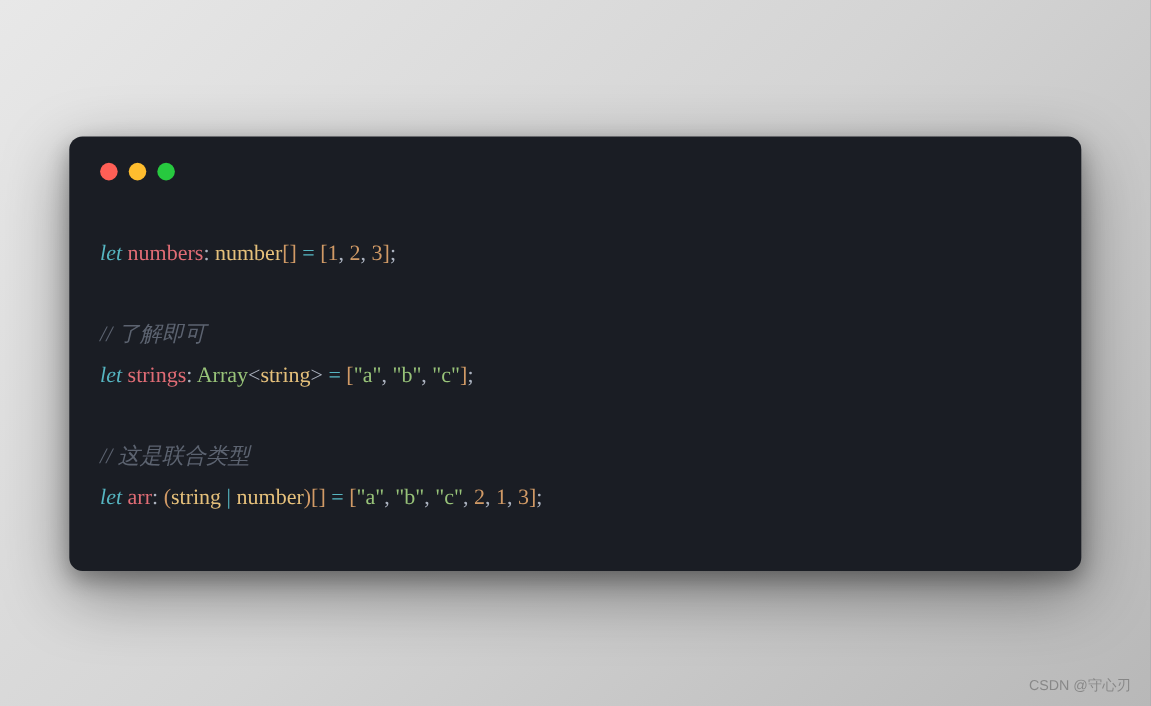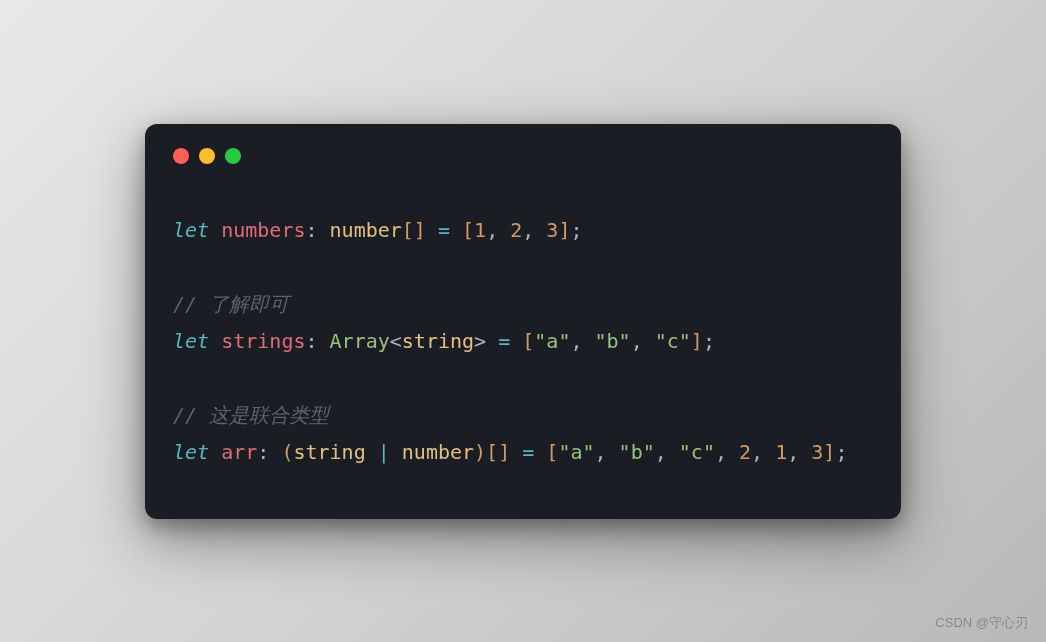--- a/index.html
+++ b/index.html
@@ -7,25 +7,26 @@
       width: 1046px;
       height: 642px;
       background: linear-gradient(135deg, #e8e8e8 0%, #d4d4d4 50%, #b8b8b8 100%);
       display: flex;
       align-items: center;
       justify-content: center;
       font-family: 'Menlo', 'Monaco', 'Consolas', monospace;
       position: relative;
     }
     .window {
-      width: 756px;
+      width: 920px;
       background: #1a1d24;
       border-radius: 12px;
       padding: 24px 16px 48px 28px;
       box-shadow: 0 20px 60px rgba(0,0,0,0.4), 0 8px 20px rgba(0,0,0,0.3);
+      font-family: Liberation Serif, serif;
     }
     .titlebar {
       display: flex;
       gap: 10px;
       margin-bottom: 48px;
     }
     .dot {
       width: 16px;
       height: 16px;
       border-radius: 50%;

